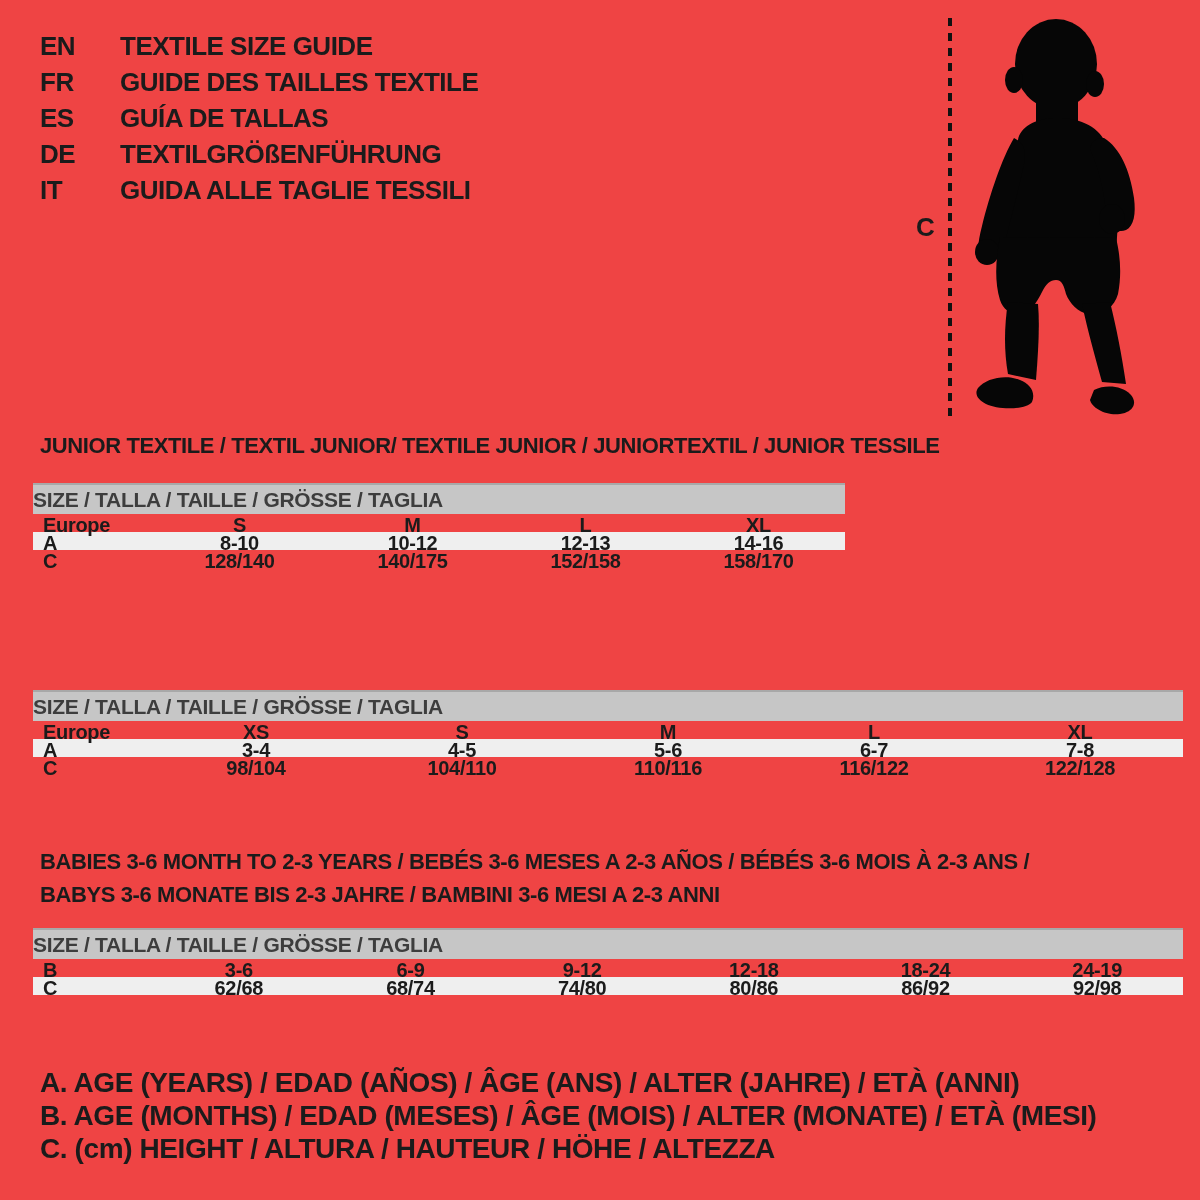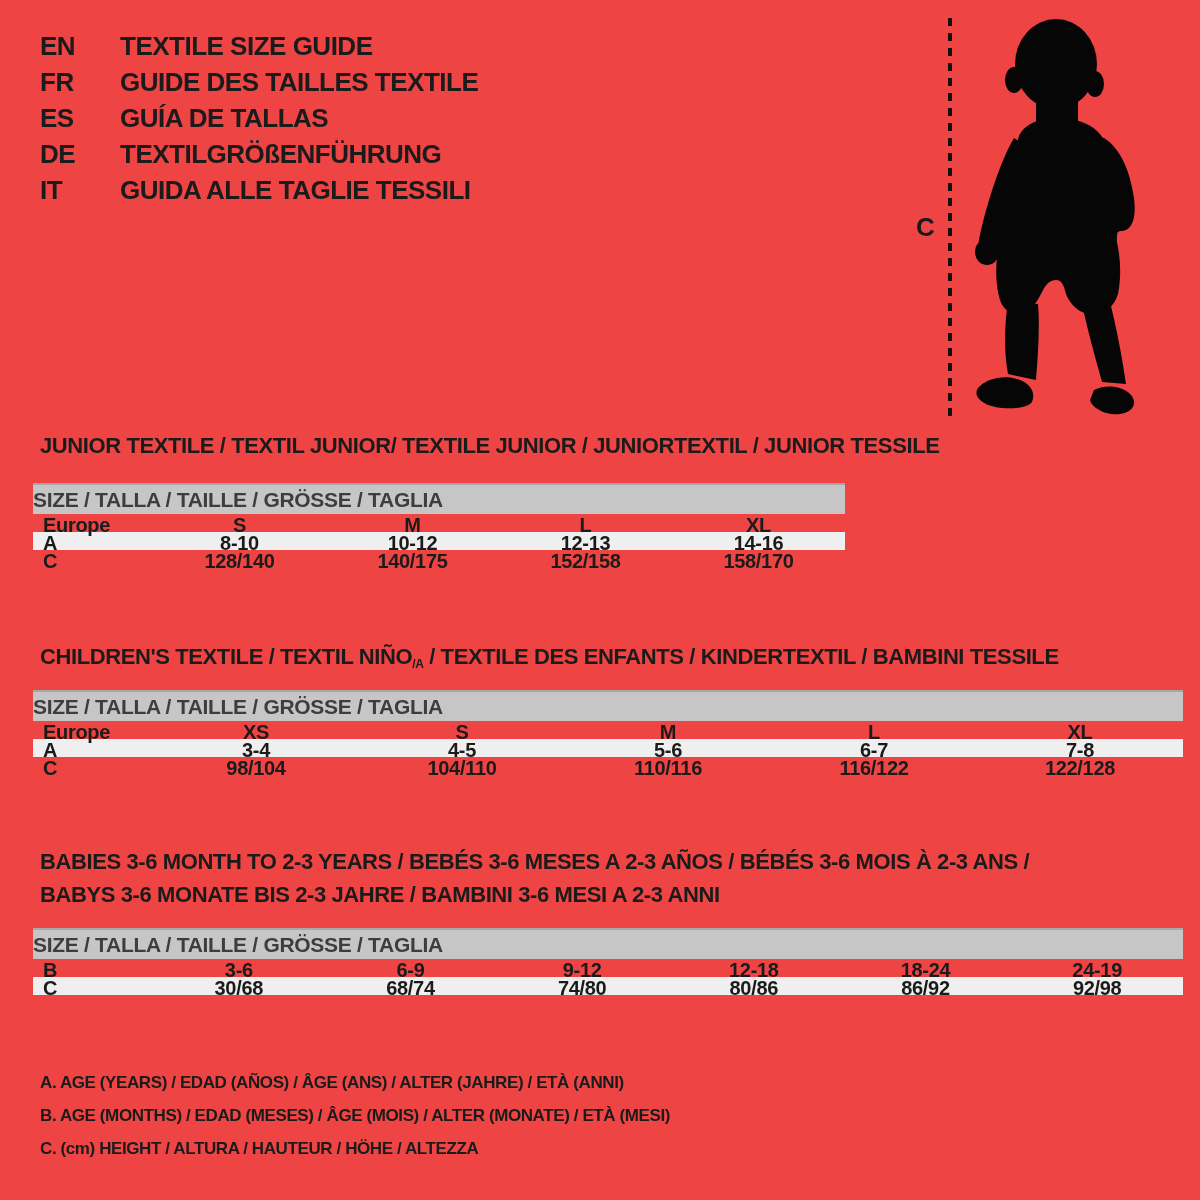--- a/index.html
+++ b/index.html
@@ -42,21 +42,21 @@
   }
   .trow { display:grid; height:18px; align-items:center;
           font-size:20px; font-weight:700; letter-spacing:-0.3px; }
   .trow.shaded { background:#efefef; }
   .tlabel { padding-left:10px; }
   .tcell { text-align:center; }
 
   
   .legend { position:absolute; left:40px; top:1066px; }
   .legend-line { height:33px; display:flex; align-items:center;
-                 font-size:17px; font-weight:700; letter-spacing:-0.4px; white-space:nowrap; }
+                 font-size:28px; font-weight:700; letter-spacing:-0.4px; white-space:nowrap; }
 </style>
 </head>
 <body>
 
 <div class="page">
 
   <div class="langs">
     <div class="lang-row">
       <span class="lang-code">EN</span>
       <span class="lang-title">TEXTILE SIZE GUIDE</span>
@@ -123,23 +123,20 @@
         <div class="trow" style="grid-template-columns: 120px repeat(4, 1fr);">
           <div class="tlabel">C</div>
           <div class="tcell">128/140</div>
           <div class="tcell">140/175</div>
           <div class="tcell">152/158</div>
           <div class="tcell">158/170</div>
         </div>
       </div>
   </div>
 
-  <div class="sec-title" style="top:644px;">
-    <span>CHILDREN'S TEXTILE / TEXTIL NIÑO</span><span class="subscript">/A</span><span> / TEXTILE DES ENFANTS / KINDERTEXTIL / BAMBINI TESSILE</span>
-  </div>
   <div class="size-table" style="top:690px; width:1150px;">
     <div class="tbl-head">SIZE / TALLA / TAILLE / GRÖSSE / TAGLIA</div>
     <div>
         <div class="trow" style="grid-template-columns: 120px repeat(5, 1fr);">
           <div class="tlabel">Europe</div>
           <div class="tcell">XS</div>
           <div class="tcell">S</div>
           <div class="tcell">M</div>
           <div class="tcell">L</div>
           <div class="tcell">XL</div>
@@ -176,21 +173,21 @@
           <div class="tlabel">B</div>
           <div class="tcell">3-6</div>
           <div class="tcell">6-9</div>
           <div class="tcell">9-12</div>
           <div class="tcell">12-18</div>
           <div class="tcell">18-24</div>
           <div class="tcell">24-19</div>
         </div>
         <div class="trow shaded" style="grid-template-columns: 120px repeat(6, 1fr);">
           <div class="tlabel">C</div>
-          <div class="tcell">30/68</div>
+          <div class="tcell">62/68</div>
           <div class="tcell">68/74</div>
           <div class="tcell">74/80</div>
           <div class="tcell">80/86</div>
           <div class="tcell">86/92</div>
           <div class="tcell">92/98</div>
         </div>
       </div>
   </div>
 
   <div class="legend">

